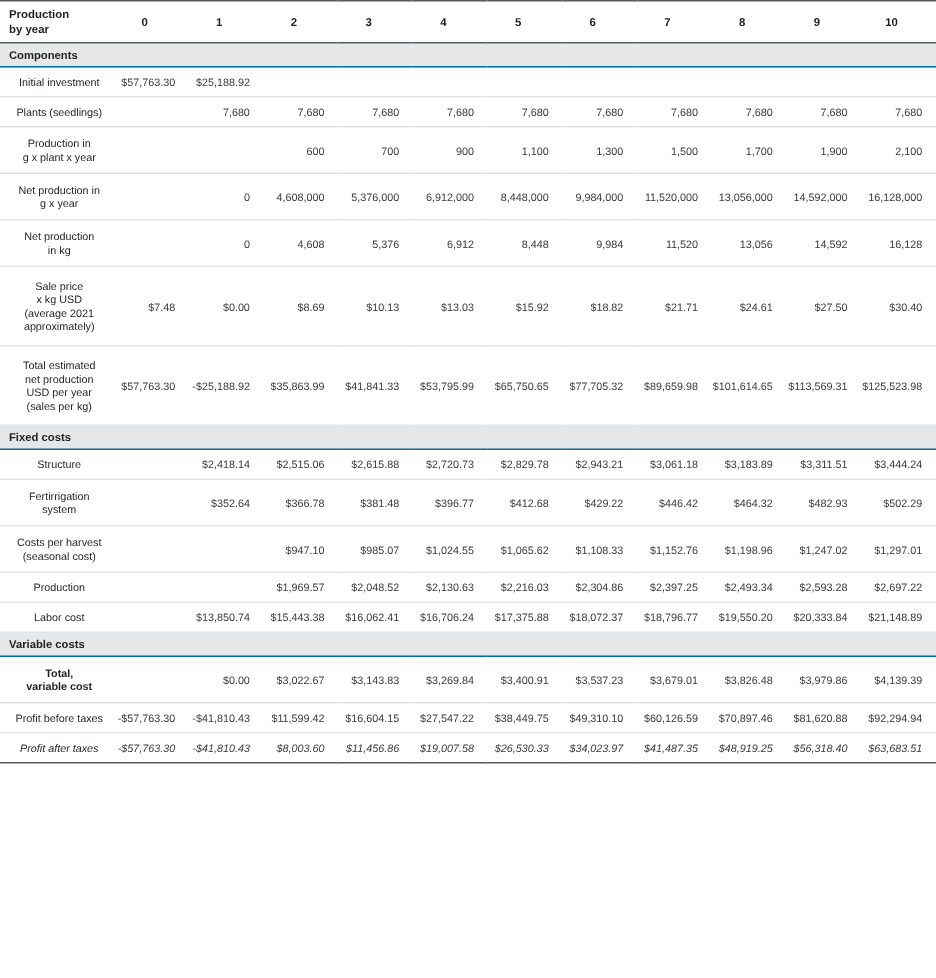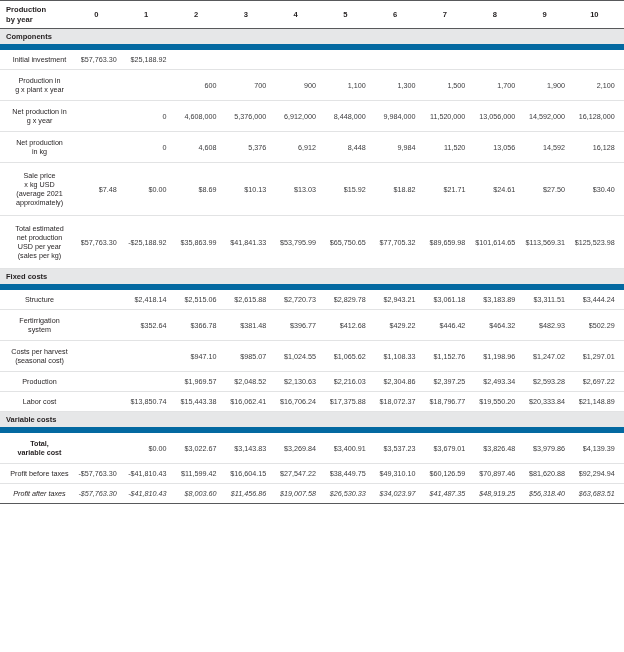--- a/index.html
+++ b/index.html
@@ -56,21 +56,21 @@
   }
 
   
   tr.section td {
     background: #e6e7e8;
     font-weight: bold;
     font-size: 7.5px;
     height: 15px;
     padding-left: 6px !important;
     color: #231f20;
-    border-bottom: 6px solid #0369a1;
+    border-bottom: 1px solid #0369a1;
   }
 
   
   tr.data td {
     border-bottom: 1px solid #e2e3e4;
     height: 19px;
     font-size: 7.2px;
     color: #3b3b3d;
   }
   tr.data td.lbl {
@@ -145,20 +145,34 @@
           <td class="val"></td>
           <td class="val"></td>
           <td class="val"></td>
           <td class="val"></td>
           <td class="val"></td>
           <td class="val"></td>
           <td class="val"></td>
           <td class="val"></td>
           <td class="val"></td>
         </tr>
+        <tr class="data">
+          <td class="lbl"><span>Plants (seedlings)</span></td>
+          <td class="val"></td>
+          <td class="val">7,680</td>
+          <td class="val">7,680</td>
+          <td class="val">7,680</td>
+          <td class="val">7,680</td>
+          <td class="val">7,680</td>
+          <td class="val">7,680</td>
+          <td class="val">7,680</td>
+          <td class="val">7,680</td>
+          <td class="val">7,680</td>
+          <td class="val">7,680</td>
+        </tr>
         <tr class="data tall">
           <td class="lbl"><span>Production in</span><br><span>g x plant x year</span></td>
           <td class="val"></td>
           <td class="val"></td>
           <td class="val">600</td>
           <td class="val">700</td>
           <td class="val">900</td>
           <td class="val">1,100</td>
           <td class="val">1,300</td>
           <td class="val">1,500</td>

